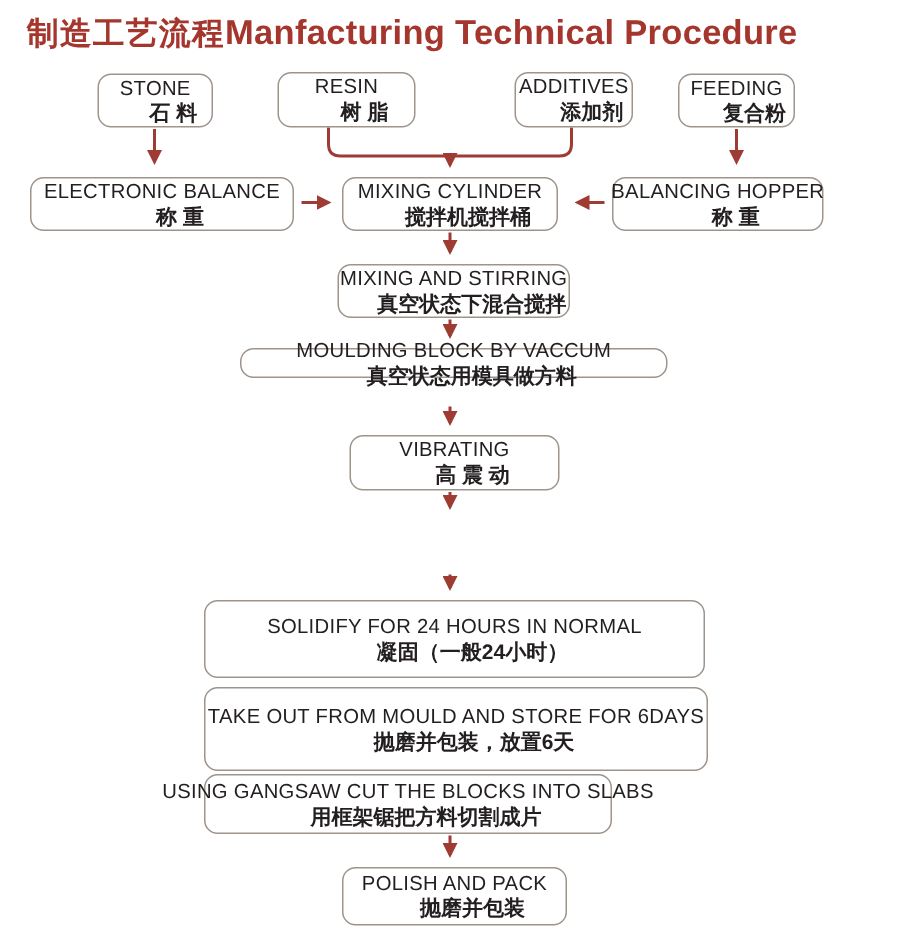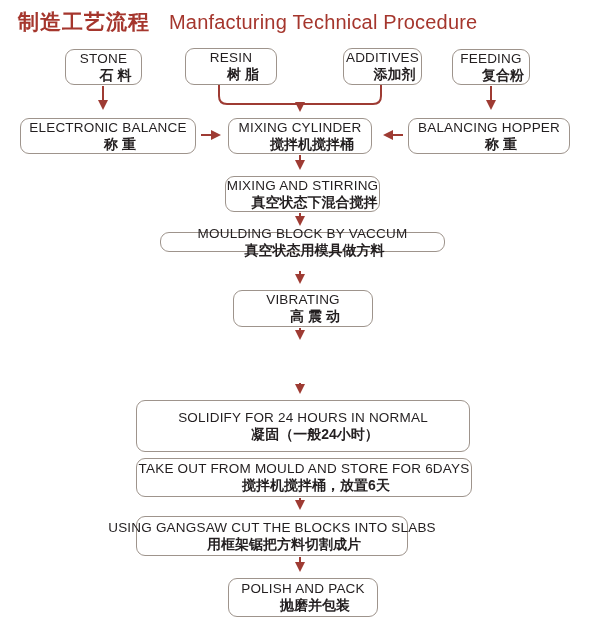--- a/index.html
+++ b/index.html
@@ -4,25 +4,25 @@
 <style>
   :root{
     --title:#A5362D; --arrow:#9E3B33; --border:#9E948C; --text:#231F20; --bg:#FFFFFF;
   }
   *{margin:0;padding:0;box-sizing:border-box;}
   body{background:#fff;font-family:"Liberation Sans","DejaVu Sans",sans-serif;}
   .canvas{
     position:relative;width:600px;height:628px;background:var(--bg);overflow:hidden;
   }
   .page-title{
-    position:absolute;left:18px;top:8px;display:flex;align-items:baseline;gap:19px;
+    position:absolute;left:18px;top:8px;display:flex;align-items:baseline;gap:0;
     color:var(--title);white-space:nowrap;
   }
   .page-title .zh{font-size:21px;font-weight:bold;letter-spacing:1px;}
-  .page-title .en{font-size:20px;font-weight:normal;letter-spacing:0.2px;text-align:center;}
+  .page-title .en{font-size:23px;font-weight:bold;letter-spacing:0.2px;text-align:center;}
   .node{
     position:absolute;border:1.5px solid var(--border);border-radius:9px;background:#fff;
     display:flex;flex-direction:column;align-items:center;justify-content:center;
     text-align:left;color:var(--text);padding:1px 2px;
   }
   .node .en{font-size:13.5px;letter-spacing:0.2px;line-height:16px;white-space:nowrap;}
   .node .zh{font-size:14px;font-weight:bold;line-height:17px;white-space:nowrap;margin-left:24px;}
   svg.connectors{position:absolute;left:0;top:0;width:600px;height:628px;pointer-events:none;}
   svg.connectors .ln{stroke:var(--arrow);stroke-width:2;fill:none;}
   svg.connectors marker path{fill:var(--arrow);}
@@ -82,21 +82,21 @@
   <div class="node" style="left:20px;top:118px;width:176px;height:36px">
     <div class="en">ELECTRONIC BALANCE</div>
     <div class="zh">称 重</div>
   </div>
 
   <div class="node" style="left:228px;top:118px;width:144px;height:36px">
     <div class="en">MIXING CYLINDER</div>
     <div class="zh">搅拌机搅拌桶</div>
   </div>
 
-  <div class="node" style="left:408px;top:118px;width:162px;height:36px">
+  <div class="node" style="left:408px;top:118px;width:141px;height:36px">
     <div class="en">BALANCING HOPPER</div>
     <div class="zh">称 重</div>
   </div>
 
   <div class="node" style="left:225px;top:176px;width:155px;height:36px">
     <div class="en">MIXING AND STIRRING</div>
     <div class="zh">真空状态下混合搅拌</div>
   </div>
 
   <div class="node" style="left:160px;top:232px;width:285px;height:20px">
@@ -108,23 +108,23 @@
     <div class="en">VIBRATING</div>
     <div class="zh">高 震 动</div>
   </div>
 
 
   <div class="node" style="left:136px;top:400px;width:334px;height:52px">
     <div class="en">SOLIDIFY FOR 24 HOURS IN NORMAL</div>
     <div class="zh">凝固（一般24小时）</div>
   </div>
 
-  <div class="node" style="left:136px;top:458px;width:336px;height:39px">
+  <div class="node" style="left:136px;top:458px;width:336px;height:56px">
     <div class="en">TAKE OUT FROM MOULD AND STORE FOR 6DAYS</div>
-    <div class="zh">搅拌机搅拌桶，放置6天</div>
+    <div class="zh">抛磨并包装，放置6天</div>
   </div>
 
   <div class="node" style="left:136px;top:516px;width:272px;height:40px">
     <div class="en">USING GANGSAW CUT THE BLOCKS INTO SLABS</div>
     <div class="zh">用框架锯把方料切割成片</div>
   </div>
 
   <div class="node" style="left:228px;top:578px;width:150px;height:39px">
     <div class="en">POLISH AND PACK</div>
     <div class="zh">抛磨并包装</div>

